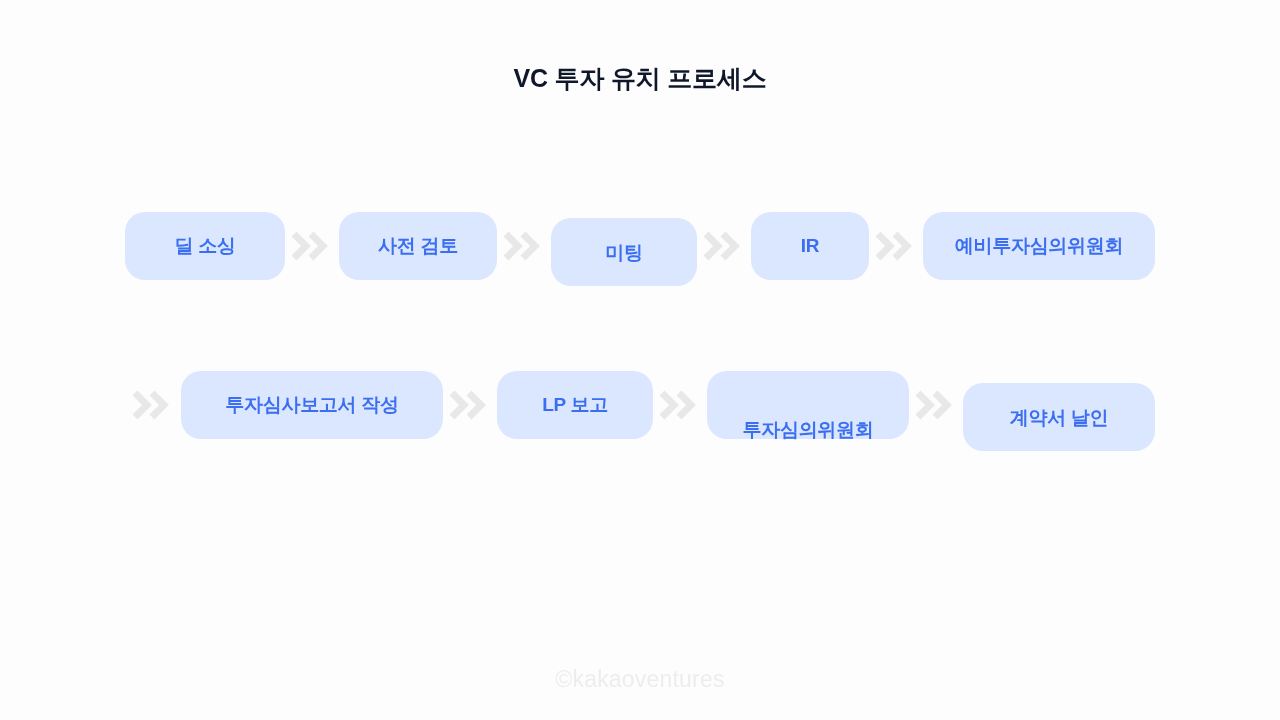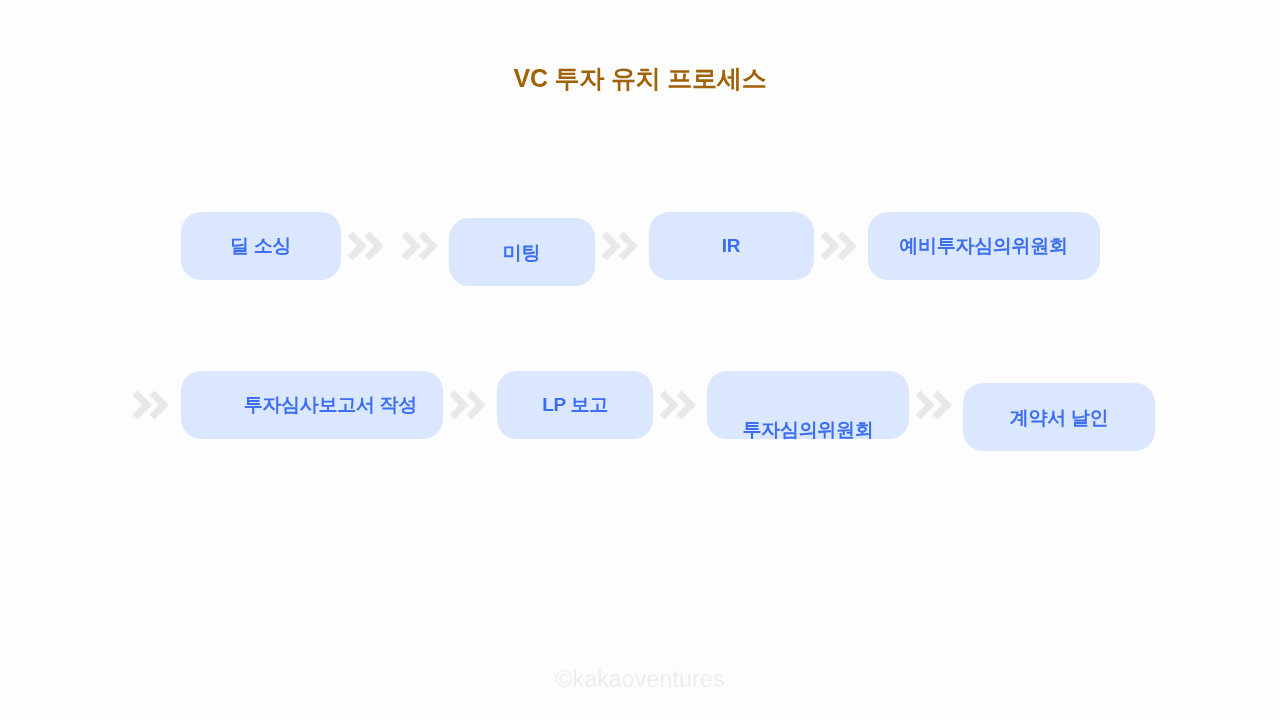--- a/index.html
+++ b/index.html
@@ -25,21 +25,21 @@
 
   
   .title {
     position: absolute;
     top: 62px;
     left: 0;
     width: 1280px;
     text-align: center;
     font-size: 25px;
     font-weight: bold;
-    color: #a16207;
+    color: #0f172a;
     letter-spacing: -0.2px;
     white-space: nowrap;
   }
 
   
   .flow {
     position: absolute;
     left: 0;
     width: 1280px;
     display: flex;
@@ -68,24 +68,24 @@
     color: #3b6ef0;
     letter-spacing: -0.3px;
     white-space: nowrap;
     line-height: 1;
   }
 
   
   .w-deal    { width: 160px; }
   .w-review  { width: 158px; }
   .w-meeting { width: 146px; margin-top: 13px; }
-  .w-ir      { width: 165px; }
+  .w-ir      { width: 118px; }
   .w-precom  { width: 232px; }
 
-  .w-report  { width: 262px; justify-content: flex-end; }
+  .w-report  { width: 262px; }
   .w-lp      { width: 156px; align-items: center; }
   .w-com     { width: 202px; align-items: flex-end; }
   .w-sign    { width: 192px; margin-top: 25px; }
 
   .w-pay     { width: 194px; }
 
   
   .chev {
     flex: 0 0 auto;
     width: 54px;
@@ -128,20 +128,23 @@
       <span class="step-label">딜 소싱</span>
     </div>
 
     <div class="chev">
       <svg width="40" height="30" viewBox="0 0 40 30" aria-hidden="true">
         <path d="M2 3 L14 15 L2 27" fill="none" stroke="currentColor" stroke-width="7" stroke-linecap="butt" stroke-linejoin="miter"></path>
         <path d="M19 3 L31 15 L19 27" fill="none" stroke="currentColor" stroke-width="7" stroke-linecap="butt" stroke-linejoin="miter"></path>
       </svg>
     </div>
 
+    <div class="step w-review">
+      <span class="step-label">사전 검토</span>
+    </div>
 
     <div class="chev">
       <svg width="40" height="30" viewBox="0 0 40 30" aria-hidden="true">
         <path d="M2 3 L14 15 L2 27" fill="none" stroke="currentColor" stroke-width="7"></path>
         <path d="M19 3 L31 15 L19 27" fill="none" stroke="currentColor" stroke-width="7"></path>
       </svg>
     </div>
 
     <div class="step w-meeting">
       <span class="step-label">미팅</span>

